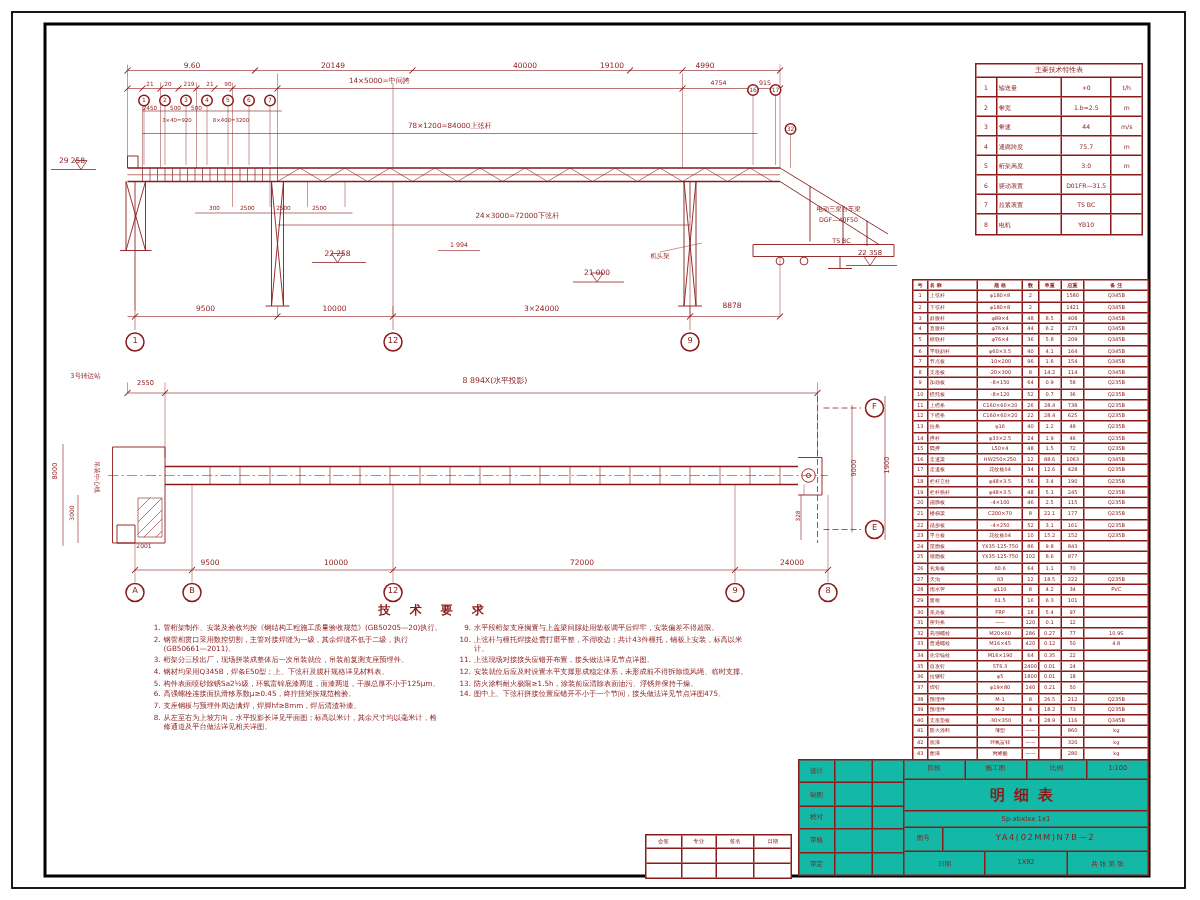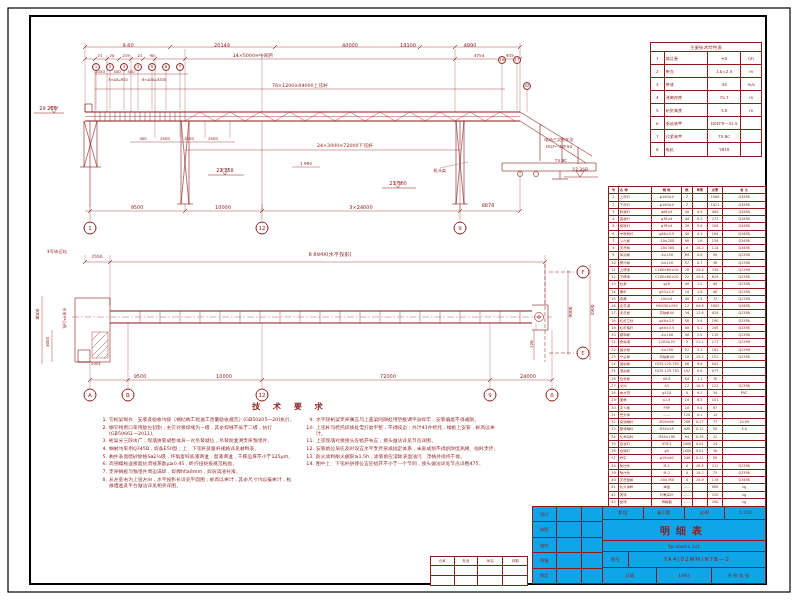--- a/index.html
+++ b/index.html
@@ -27,21 +27,21 @@
   #signoff-table .t-cell{font-size:3.6px;}
   .notes-col{position:absolute;width:198px;font-size:4.8px;line-height:1.28;color:var(--ink);}
   #notes-left{left:98px;top:417px;}
   #notes-right{left:305px;top:417px;}
   .note{display:flex;margin-bottom:1.5px;}
   .nn{width:9px;flex:none;text-align:right;margin-right:2px;}
   .nt{flex:1;}
   #tech-title{position:absolute;left:225px;top:401px;width:130px;text-align:center;
               font-size:8px;font-weight:bold;letter-spacing:5px;color:var(--ink);}
   #titleblock{position:absolute;left:532px;top:506px;width:234px;height:78px;border:1.2px solid var(--ink);
-              display:flex;font-size:4.4px;background:#0ea5e9;color:var(--ink);}
+              display:flex;font-size:4.4px;background:#14b8a6;color:var(--ink);}
   .tb-left{width:70px;border-right:0.8px solid var(--ink);display:flex;flex-direction:column;}
   .tb-lrow{flex:1;display:flex;border-bottom:0.5px solid var(--ink);}
   .tb-lrow:last-child{border-bottom:none;}
   .tb-lc{border-right:0.5px solid var(--ink);display:flex;align-items:center;justify-content:center;}
   .tb-lc:last-child{border-right:none;}
   .tb-lc.w1{width:24px;} .tb-lc.w2{width:26px;} .tb-lc.w3{width:20px;}
   .tb-right{flex:1;display:flex;flex-direction:column;}
   .tb-r1{height:13px;display:flex;border-bottom:0.5px solid var(--ink);}
   .tb-r1 .tb-c{flex:1;border-right:0.5px solid var(--ink);text-align:center;line-height:12px;overflow:hidden;}
   .tb-r1 .tb-c:last-child{border-right:none;}

